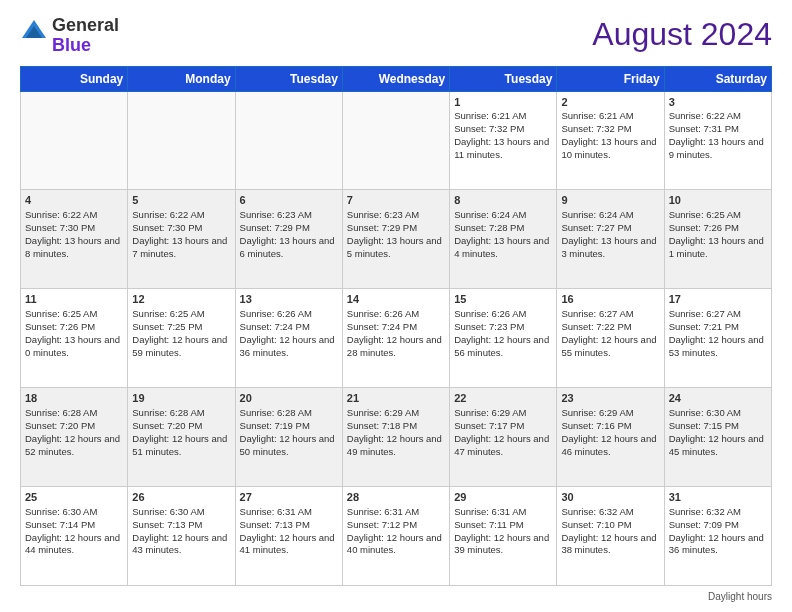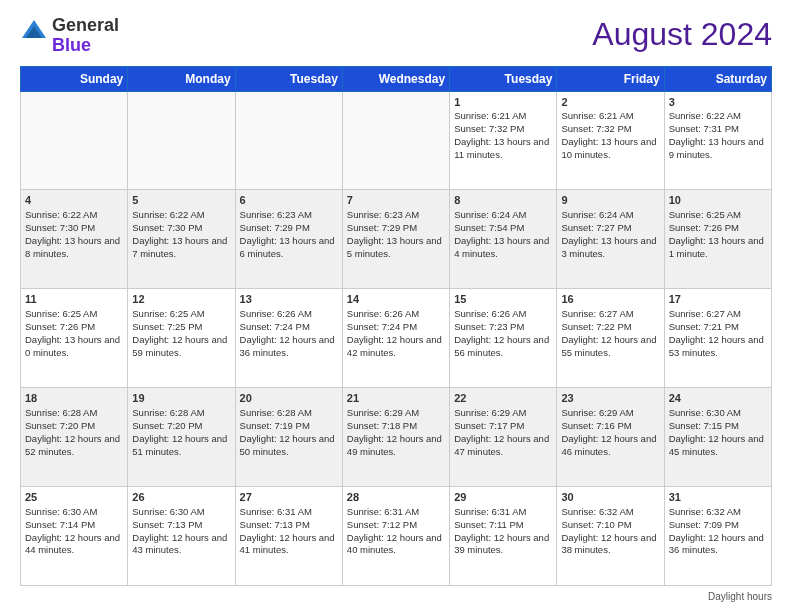--- a/index.html
+++ b/index.html
@@ -173,21 +173,21 @@
           </td>
           <td class="alt-row">
             <span class="day-num">7</span>
             <div>Sunrise: 6:23 AM</div>
             <div>Sunset: 7:29 PM</div>
             <div>Daylight: 13 hours and 5 minutes.</div>
           </td>
           <td class="alt-row">
             <span class="day-num">8</span>
             <div>Sunrise: 6:24 AM</div>
-            <div>Sunset: 7:54 PM</div>
+            <div>Sunset: 7:28 PM</div>
             <div>Daylight: 13 hours and 4 minutes.</div>
           </td>
           <td class="alt-row">
             <span class="day-num">9</span>
             <div>Sunrise: 6:24 AM</div>
             <div>Sunset: 7:27 PM</div>
             <div>Daylight: 13 hours and 3 minutes.</div>
           </td>
           <td class="alt-row">
             <span class="day-num">10</span>
@@ -212,21 +212,21 @@
           <td>
             <span class="day-num">13</span>
             <div>Sunrise: 6:26 AM</div>
             <div>Sunset: 7:24 PM</div>
             <div>Daylight: 12 hours and 36 minutes.</div>
           </td>
           <td>
             <span class="day-num">14</span>
             <div>Sunrise: 6:26 AM</div>
             <div>Sunset: 7:24 PM</div>
-            <div>Daylight: 12 hours and 42 minutes.</div>
+            <div>Daylight: 12 hours and 28 minutes.</div>
           </td>
           <td>
             <span class="day-num">15</span>
             <div>Sunrise: 6:26 AM</div>
             <div>Sunset: 7:23 PM</div>
             <div>Daylight: 12 hours and 56 minutes.</div>
           </td>
           <td>
             <span class="day-num">16</span>
             <div>Sunrise: 6:27 AM</div>

